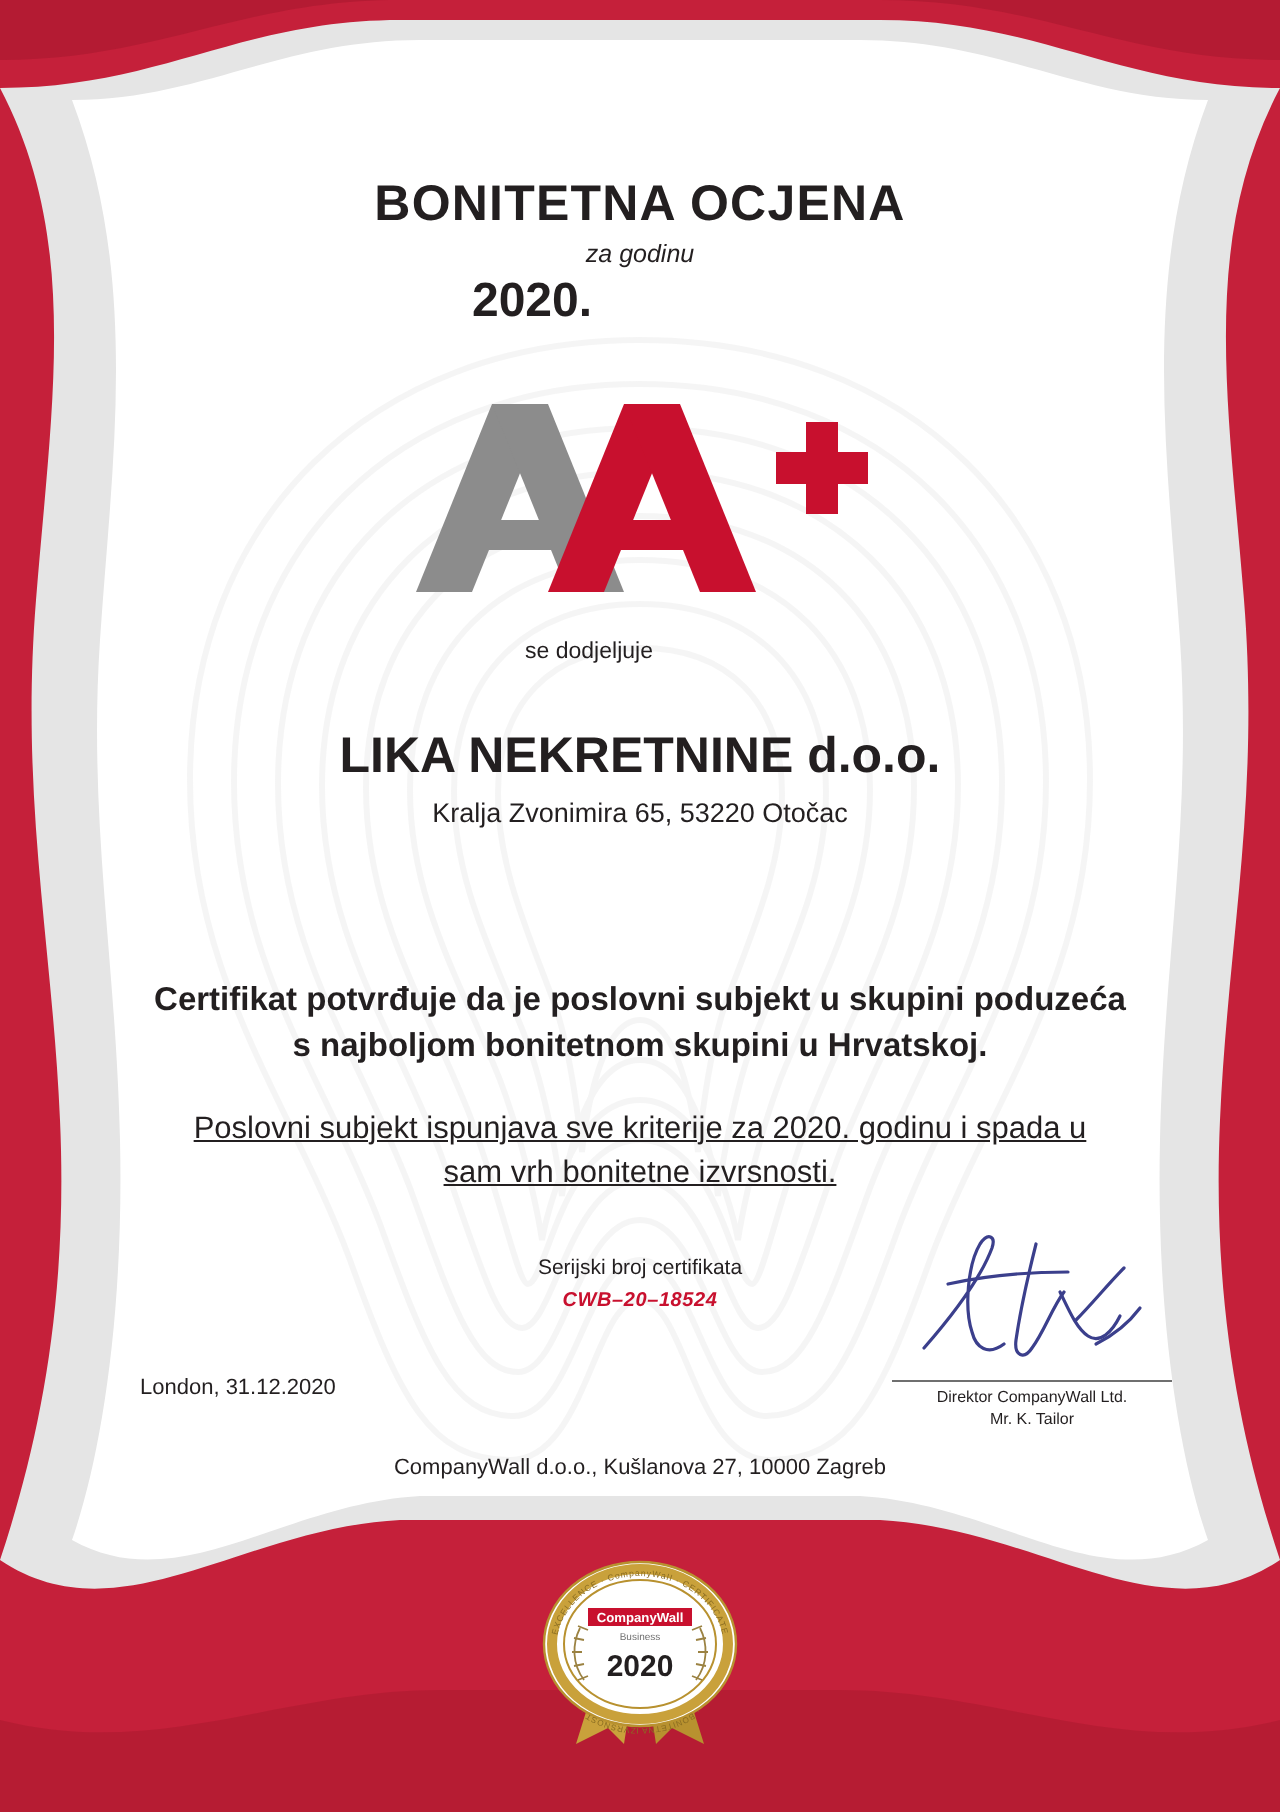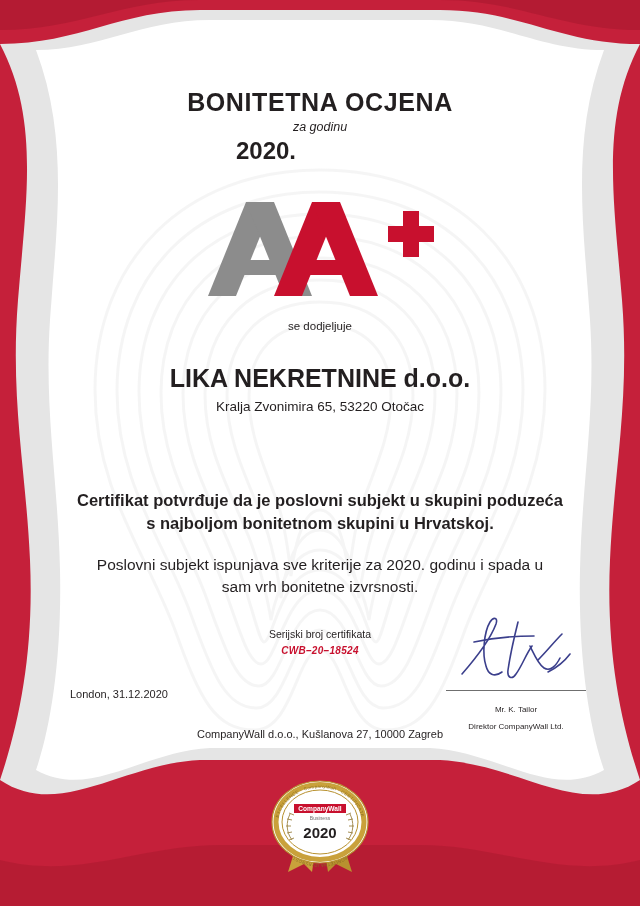--- a/index.html
+++ b/index.html
@@ -70,21 +70,21 @@
   
   .rating-wrap {
     position: absolute;
     top: 196px; left: 0; width: 640px;
     text-align: center;
   }
   .rating-svg { display: inline-block; }
 
   .awarded-to {
     position: absolute;
-    top: 320px; left: 0; width: 640px;
+    top: 320px; left: 0; width: 589px;
     text-align: center;
     font-size: 11.5px;
     color: #231f20;
   }
   .company {
     position: absolute;
     top: 364px; left: 0; width: 640px;
     text-align: center;
     font-size: 25px;
     font-weight: bold;
@@ -107,20 +107,21 @@
     line-height: 1.38;
     color: #231f20;
   }
   .statement2 {
     position: absolute;
     top: 554px; left: 60px; width: 520px;
     text-align: center;
     font-size: 15.5px;
     line-height: 1.42;
     color: #231f20;
+    text-decoration: underline;
   }
 
   .serial-label {
     position: absolute;
     top: 628px; left: 160px; width: 320px;
     text-align: center;
     font-size: 10.5px;
     color: #231f20;
   }
   .serial-number {
@@ -151,21 +152,20 @@
     top: 690px; left: 446px;
     width: 140px;
     border-top: 0.8px solid #6f6f6f;
   }
   .sig-name1 {
     position: absolute;
     top: 694px; left: 436px; width: 160px;
     text-align: center;
     font-size: 8px;
     color: #231f20;
-    margin-top: 28px;
   }
   .sig-name2 {
     position: absolute;
     top: 705px; left: 436px; width: 160px;
     text-align: center;
     font-size: 8px;
     color: #231f20;
   }
 
   .issuer {

